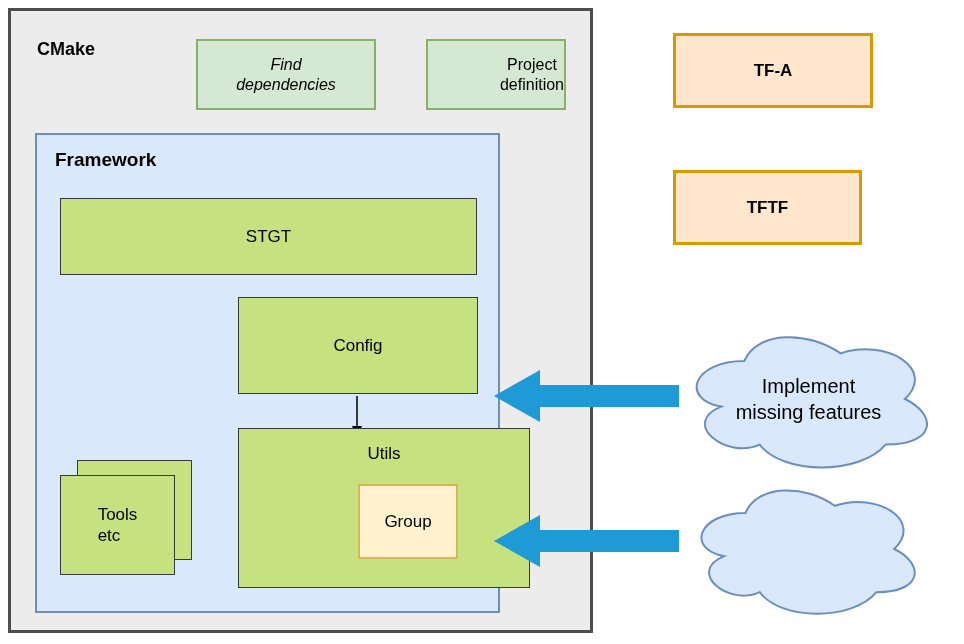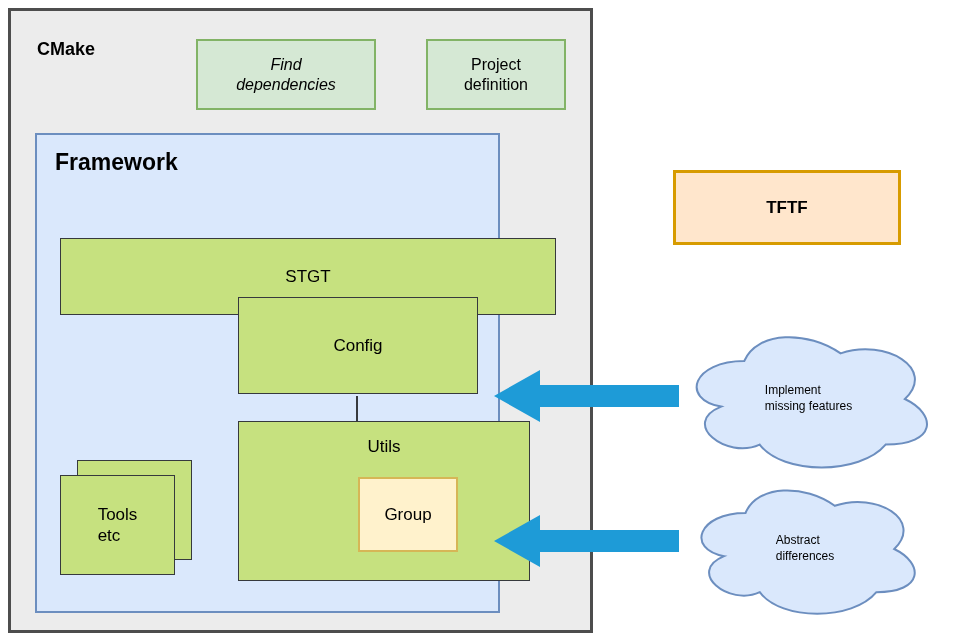--- a/index.html
+++ b/index.html
@@ -17,59 +17,59 @@
   
   .outer{
     left:8px;top:8px;width:585px;height:625px;
     background:var(--outer_fill,#ececec);
     border:3px solid var(--outer_border,#4d4d4d);
   }
   .cmake-title{position:absolute;left:26px;top:28px;font-size:18px;font-weight:bold;}
   
   .mint{background:var(--mint_fill,#d5e8d4);border:2px solid var(--mint_border,#82b366);font-size:16px;}
   .find-deps{left:185px;top:28px;width:180px;height:71px;font-style:italic;}
-  .proj-def{left:415px;top:28px;width:140px;height:71px;}
+  .proj-def{left:415px;top:28px;width:140px;height:71px;justify-content:flex-end;}
   
   .framework{
     position:absolute;left:24px;top:122px;width:465px;height:480px;box-sizing:border-box;
     background:var(--blue_fill,#dae8fc);border:2px solid var(--blue_border,#6c8ebf);
   }
-  .framework-title{position:absolute;left:18px;top:14px;font-size:23px;font-weight:bold;}
+  .framework-title{position:absolute;left:18px;top:14px;font-size:19px;font-weight:bold;}
   
   .lime{background:var(--lime_fill,#c6e17f);border:1.5px solid var(--lime_border,#36393d);}
-  .stgt{left:23px;top:63px;width:496px;height:77px;margin-top:40px;}
+  .stgt{left:23px;top:63px;width:417px;height:77px;}
   .compiler{left:23px;top:162px;width:140px;height:120px;}
   .config{left:201px;top:162px;width:240px;height:97px;text-align:right;}
   .down-arrow{position:absolute;left:313px;top:261px;}
-  .utils{left:201px;top:286px;width:292px;height:160px;display:block;}
+  .utils{left:201px;top:293px;width:292px;height:160px;display:block;}
   .utils-label{position:absolute;left:0;top:14px;width:100%;text-align:center;font-size:17px;}
   .cream{background:var(--cream_fill,#fff2cc);border:2px solid var(--cream_border,#d6b656);}
   .map{left:22px;top:55px;width:75px;height:75px;}
   .group{left:119px;top:55px;width:100px;height:75px;}
   .tools-back{left:40px;top:325px;width:115px;height:100px;}
   .tools-front{left:23px;top:340px;width:115px;height:100px;justify-content:center;}
   .tools-front span{text-align:left;}
   
   .orange{
     background:var(--orange_fill,#ffe6cc);border:3px solid var(--orange_border,#d79b00);
     font-weight:bold;
   }
   .tfa{left:673px;top:33px;width:200px;height:75px;}
-  .tftf{left:673px;top:170px;width:228px;height:75px;text-align:center;}
+  .tftf{left:673px;top:170px;width:189px;height:75px;text-align:center;}
   
   .thick-arrow{position:absolute;width:185px;height:56px;}
   .arrow1{left:494px;top:368px;}
   .arrow2{left:494px;top:513px;}
   
   .cloud{position:absolute;display:flex;align-items:center;justify-content:center;}
   .cloud1{left:680px;top:323px;width:257px;height:152px;}
   .cloud2{left:686px;top:477px;width:238px;height:144px;}
   .cloud svg{position:absolute;left:0;top:0;width:100%;height:100%;}
   .cloud-text{
-    position:relative;z-index:1;text-align:left;font-size:12px;line-height:1.3;
+    position:relative;z-index:1;text-align:center;font-size:20px;line-height:1.3;
     white-space:pre-line;
   }
 </style>
 </head>
 <body>
 
 <div class="canvas">
 
   <div class="abs outer">
     <div class="cmake-title">CMake</div>
@@ -109,20 +109,23 @@
       </div>
 
       <div class="box lime tools-back"></div>
       <div class="box lime tools-front">
         <span>Tools
 etc</span>
       </div>
     </div>
   </div>
 
+  <div class="box orange tfa">
+    <span>TF-A</span>
+  </div>
   <div class="box orange tftf">
     <span>TFTF</span>
   </div>
 
   <svg class="thick-arrow arrow1" viewBox="0 0 185 56" preserveAspectRatio="none">
     <polygon points="0,28 46,2 46,17 185,17 185,39 46,39 46,54" fill="#1e9bd7"></polygon>
   </svg>
   <svg class="thick-arrow arrow2" viewBox="0 0 185 56" preserveAspectRatio="none">
     <polygon points="0,28 46,2 46,17 185,17 185,39 46,39 46,54" fill="#1e9bd7"></polygon>
   </svg>
@@ -132,17 +135,15 @@
       <path d="M 25 15 C 5 15 0 30 16 33 C 0 39.6 18 54 31 48 C 40 60 70 60 80 48 C 100 48 100 36 87.5 30 C 100 18 80 6 62.5 12 C 50 3 30 3 25 15 Z" fill="#dae8fc" stroke="#6c8ebf" stroke-width="2" vector-effect="non-scaling-stroke"></path>
     </svg>
     <span class="cloud-text">Implement
 missing features</span>
   </div>
 
   <div class="cloud cloud2">
     <svg viewBox="0 0 100 60" preserveAspectRatio="none">
       <path d="M 25 15 C 5 15 0 30 16 33 C 0 39.6 18 54 31 48 C 40 60 70 60 80 48 C 100 48 100 36 87.5 30 C 100 18 80 6 62.5 12 C 50 3 30 3 25 15 Z" fill="#dae8fc" stroke="#6c8ebf" stroke-width="2" vector-effect="non-scaling-stroke"></path>
     </svg>
-    <span class="cloud-text">Abstract
-differences</span>
   </div>
 
 </div>
 
 </body></html>

